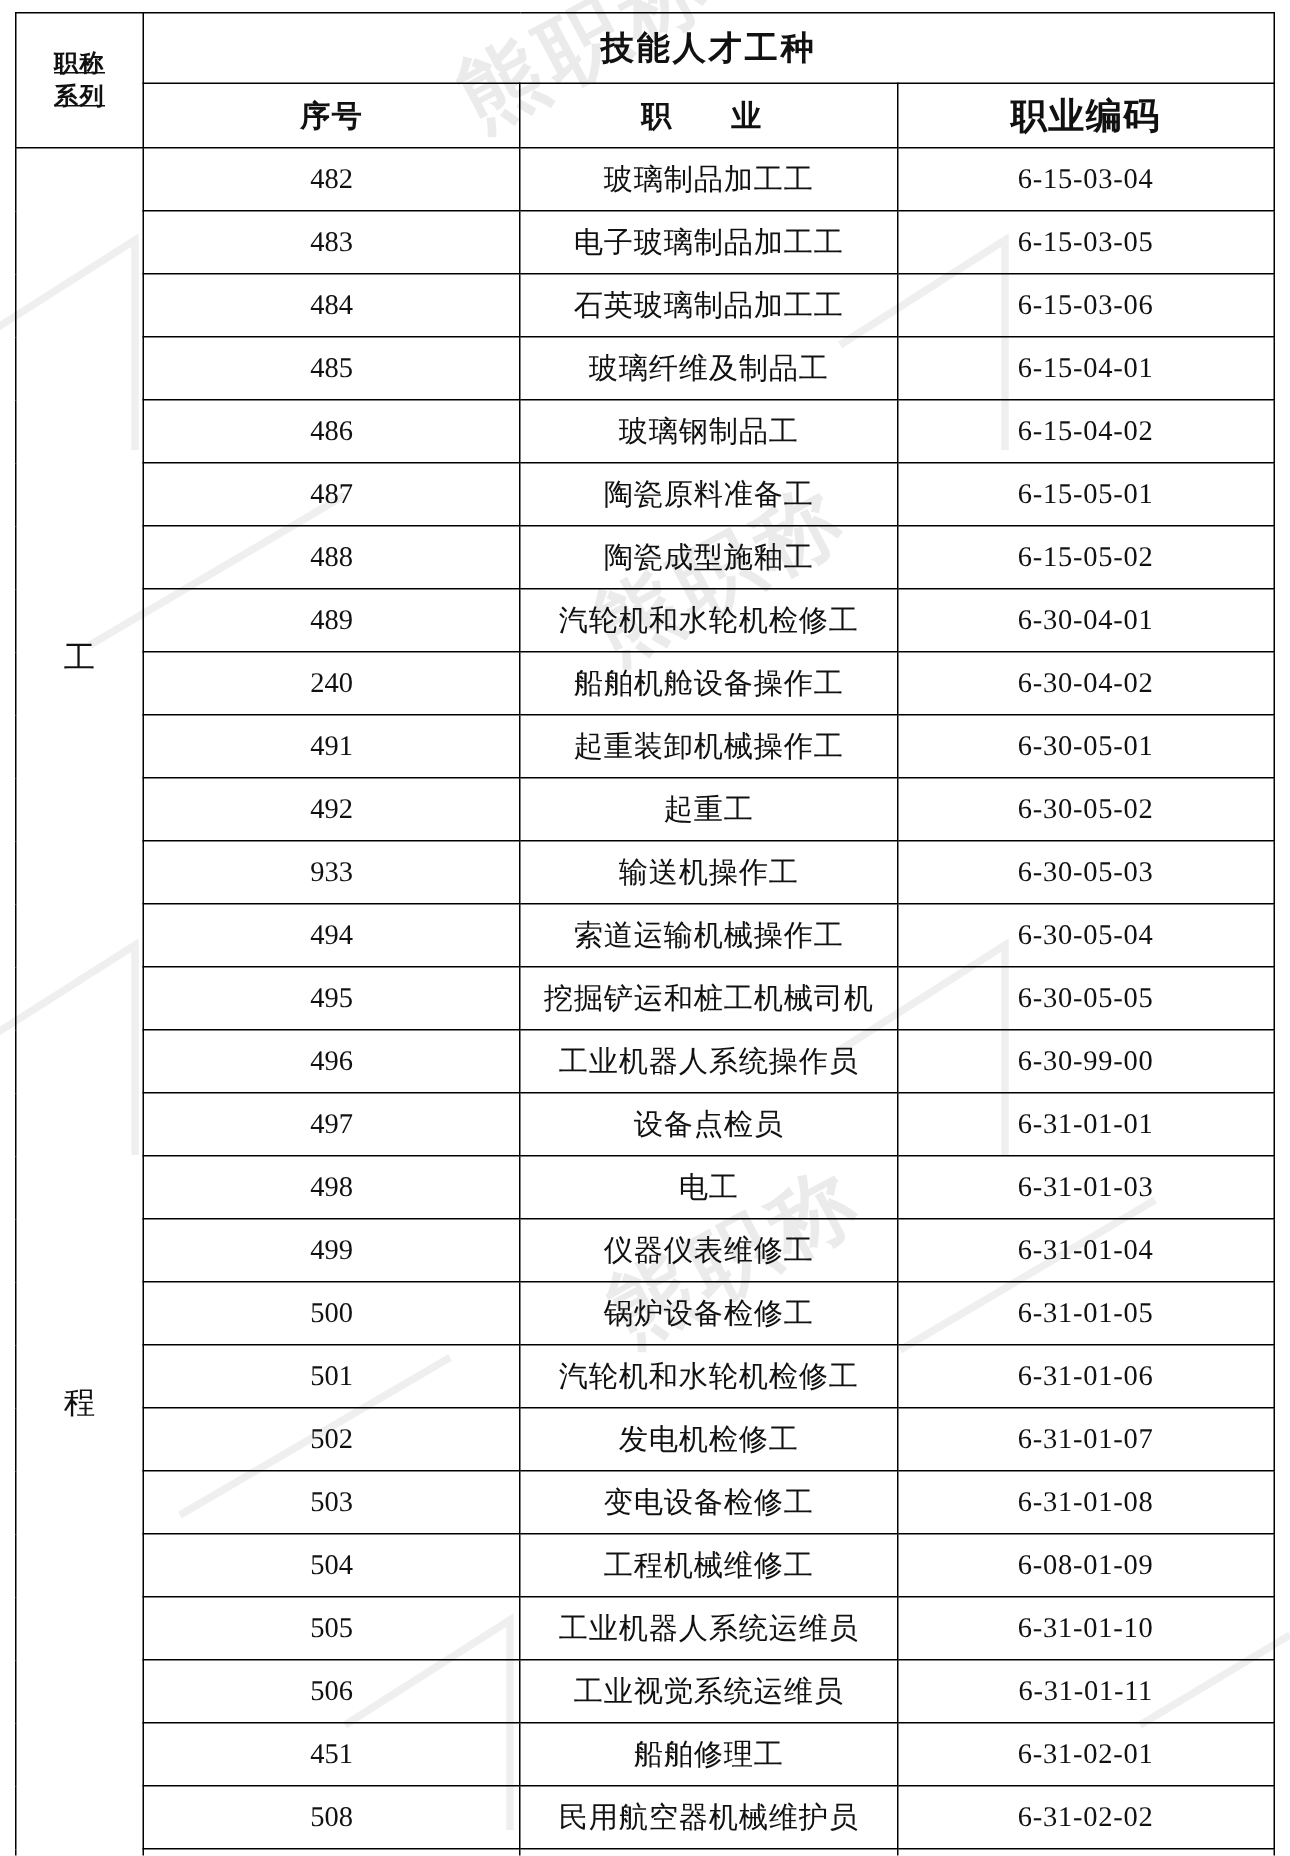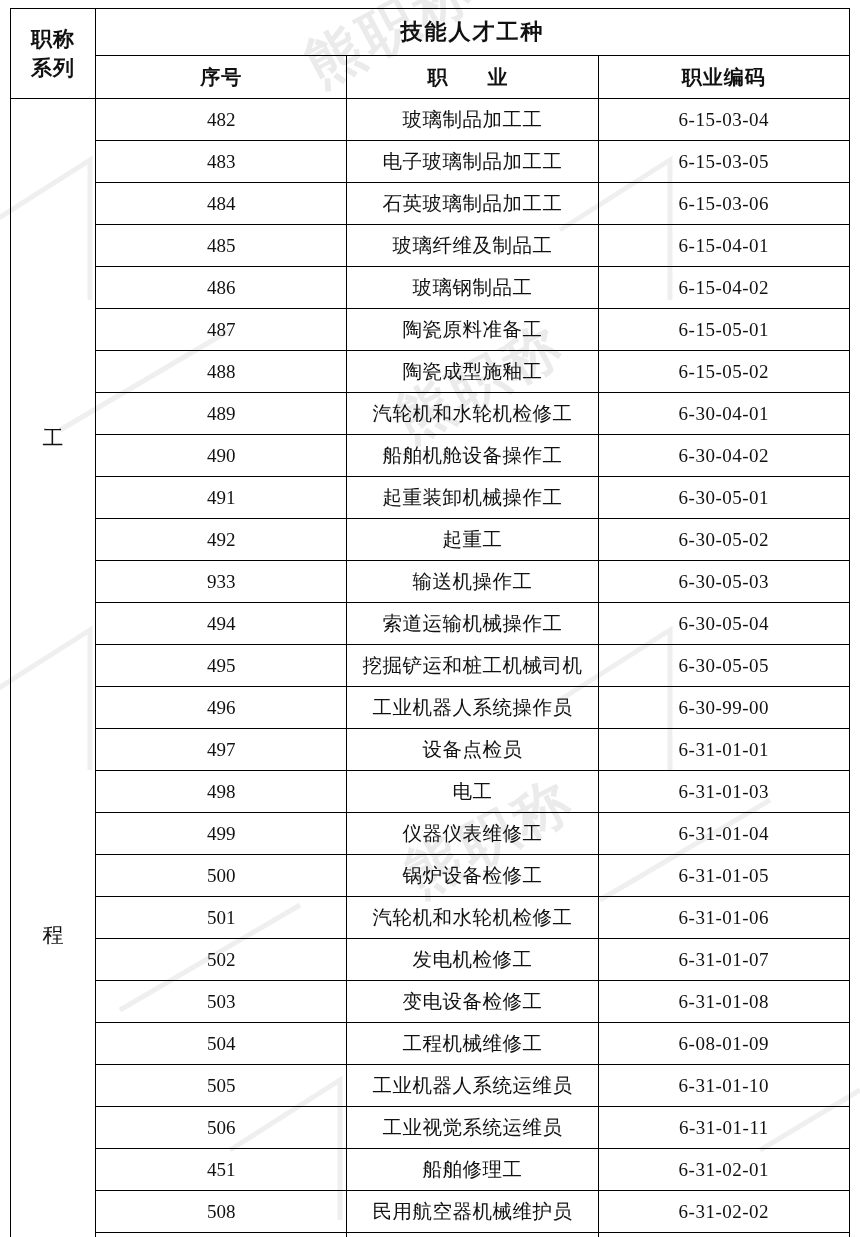--- a/index.html
+++ b/index.html
@@ -50,24 +50,25 @@
   }
   table.grid th, table.grid td {
     border: 1px solid #000000;
     padding: 0;
     text-align: center;
     vertical-align: middle;
     background: transparent;
   }
   .h-series {
     width: 84px;
-    font-size: 21px;
+    font-size: 16px;
     font-weight: bold;
     line-height: 1.35;
     letter-spacing: 1px;
+    text-decoration: underline;
   }
   .h-title {
     font-size: 22px;
     font-weight: bold;
     letter-spacing: 2px;
     height: 46px;
   }
   .h-seq {
     width: 76px;
     font-size: 20px;
@@ -76,21 +77,21 @@
     height: 42px;
   }
   .h-occ {
     font-size: 20px;
     font-weight: bold;
     letter-spacing: 10px;
     height: 42px;
   }
   .h-code {
     width: 186px;
-    font-size: 20px;
+    font-size: 24px;
     font-weight: bold;
     letter-spacing: 1px;
     height: 42px;
   }
   td.series-cell {
     width: 84px;
     font-size: 21px;
     vertical-align: middle;
     position: relative;
   }
@@ -216,21 +217,21 @@
         <td class="seq">488</td>
         <td class="occ">陶瓷成型施釉工</td>
         <td class="code">6-15-05-02</td>
       </tr>
       <tr>
         <td class="seq">489</td>
         <td class="occ">汽轮机和水轮机检修工</td>
         <td class="code">6-30-04-01</td>
       </tr>
       <tr>
-        <td class="seq">490</td>
+        <td class="seq">240</td>
         <td class="occ">船舶机舱设备操作工</td>
         <td class="code">6-30-04-02</td>
       </tr>
       <tr>
         <td class="seq">491</td>
         <td class="occ">起重装卸机械操作工</td>
         <td class="code">6-30-05-01</td>
       </tr>
       <tr>
         <td class="seq">492</td>

